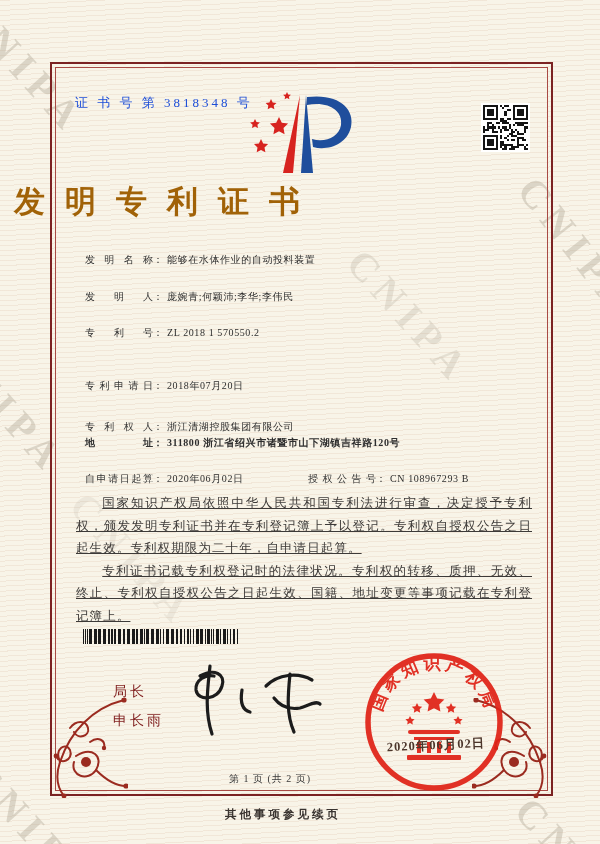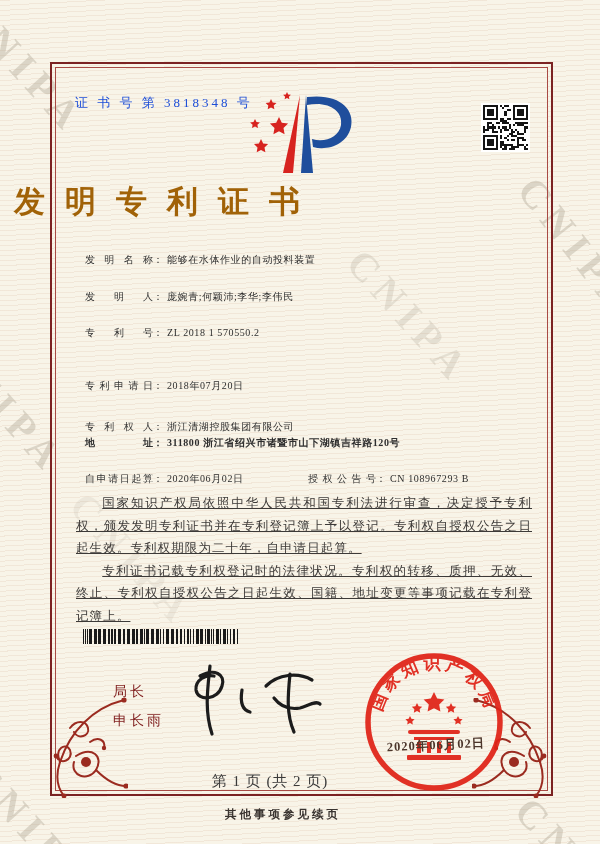--- a/index.html
+++ b/index.html
@@ -97,21 +97,21 @@
 
   .seal { position:absolute; left:362px; top:650px; width:144px; height:144px; opacity:0.93; }
   .seal-date {
     position:absolute; left:364px; top:737px; width:144px;
     text-align:center; font-size:12.5px; font-weight:bold; color:#4c362b;
     letter-spacing:1px; transform:rotate(-2.5deg); z-index:5; white-space:nowrap;
   }
 
   .page-info {
     position:absolute; left:50px; top:772px; width:440px;
-    text-align:center; font-size:15px; color:#3a3a3a; letter-spacing:1px;
+    text-align:center; font-size:10px; color:#3a3a3a; letter-spacing:1px;
   }
 
   .footer-note {
     position:absolute; left:0; top:807px; width:566px;
     text-align:center; font-size:11.5px; font-weight:bold;
     color:#3a3430; letter-spacing:3px;
   }
 </style>
 </head>
 <body>

